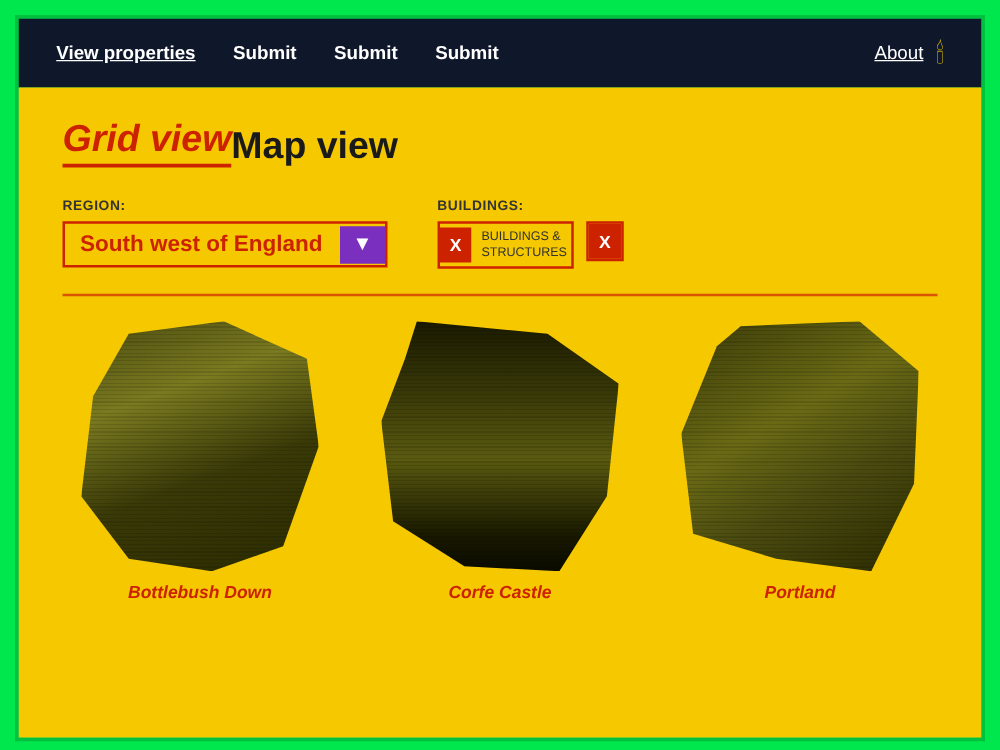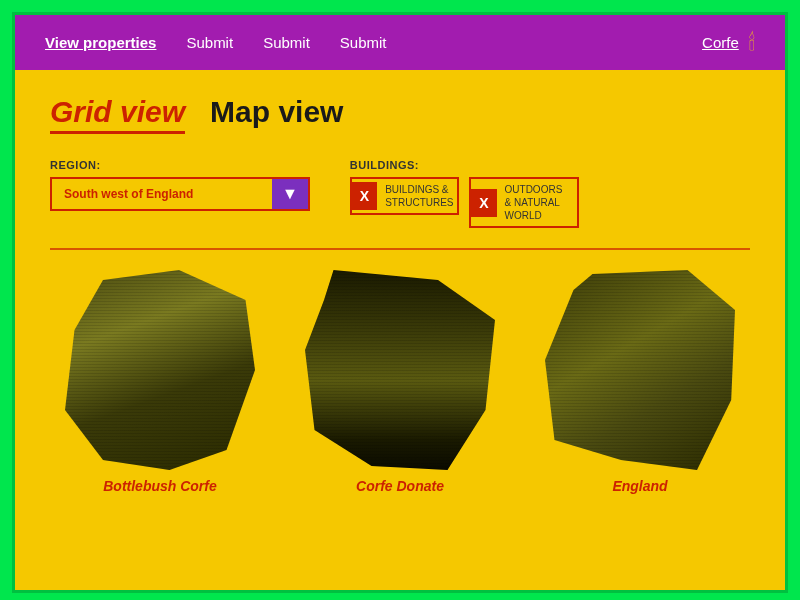--- a/index.html
+++ b/index.html
@@ -11,39 +11,39 @@
       overflow: hidden;
     }
 
     .outer-frame {
       margin: 12px;
       border: 3px solid #00c040;
       background: #00e64d;
     }
 
     .navbar {
-      background: #a21caf;
+      background: #0f172a;
       display: flex;
       align-items: center;
       padding: 0 30px;
       height: 55px;
     }
 
     .nav-links {
       display: flex;
       align-items: center;
       gap: 30px;
       flex: 1;
     }
 
     .nav-link {
       color: white;
       text-decoration: none;
       font-size: 15px;
-      font-weight: 400;
+      font-weight: 700;
       cursor: pointer;
     }
 
     .nav-link.active {
       text-decoration: underline;
       font-weight: 700;
     }
 
     .nav-right {
       display: flex;
@@ -64,22 +64,21 @@
     }
 
     .main-content {
       background: #f5c800;
       padding: 25px 35px 20px 35px;
       min-height: 520px;
     }
 
     .view-tabs {
       display: flex;
-      align-items: flex-start;
-      gap: 25px;
+      align-items: flex-end;
       margin-bottom: 25px;
     }
 
     .tab-active {
       color: #cc2200;
       font-size: 30px;
       font-weight: 900;
       font-style: italic;
       border-bottom: 3px solid #cc2200;
       padding-bottom: 2px;
@@ -117,21 +116,21 @@
       display: flex;
       align-items: center;
       border: 2px solid #cc2200;
       background: #f5c800;
       cursor: pointer;
     }
 
     .region-value {
       color: #cc2200;
       font-weight: 700;
-      font-size: 12px;
+      font-size: 18px;
       padding: 6px 12px;
       min-width: 220px;
     }
 
     .region-arrow {
       background: #7b2fbe;
       color: white;
       padding: 6px 10px;
       font-size: 16px;
       height: 100%;
@@ -275,21 +274,21 @@
 
 <div class="outer-frame">
   <nav class="navbar">
     <div class="nav-links">
       <a class="nav-link active">View properties</a>
       <a class="nav-link">Submit</a>
       <a class="nav-link">Submit</a>
       <a class="nav-link">Submit</a>
     </div>
     <div class="nav-right">
-      <a class="search-link">Corfe</a>
+      <a class="search-link">About</a>
       <span class="candle-icon">🕯</span>
     </div>
   </nav>
 
   <div class="main-content">
 
     <div class="view-tabs">
       <span class="tab-active">Grid view</span>
       <span class="tab-inactive">Map view</span>
     </div>
@@ -307,44 +306,42 @@
       <div class="filter-group">
         <span class="filter-label">BUILDINGS:</span>
         <div class="categories-row">
           <div class="category-tag">
             <span class="category-x">X</span>
             <span class="category-name">BUILDINGS &amp;
 STRUCTURES</span>
           </div>
           <div class="category-tag">
             <span class="category-x">X</span>
-            <span class="category-name">OUTDOORS &amp;
-NATURAL WORLD</span>
           </div>
         </div>
       </div>
     </div>
 
     <div class="divider"></div>
 
     <div class="cards-row">
       <div class="card">
         <div class="blob blob-1">
           <div class="blob-inner"></div>
         </div>
-        <span class="card-title">Bottlebush Corfe</span>
+        <span class="card-title">Bottlebush Down</span>
       </div>
       <div class="card">
         <div class="blob blob-2">
           <div class="blob-inner"></div>
         </div>
-        <span class="card-title">Corfe Donate</span>
+        <span class="card-title">Corfe Castle</span>
       </div>
       <div class="card">
         <div class="blob blob-3">
           <div class="blob-inner"></div>
         </div>
-        <span class="card-title">England</span>
+        <span class="card-title">Portland</span>
       </div>
     </div>
 
   </div>
 </div>
 
 </body></html>

